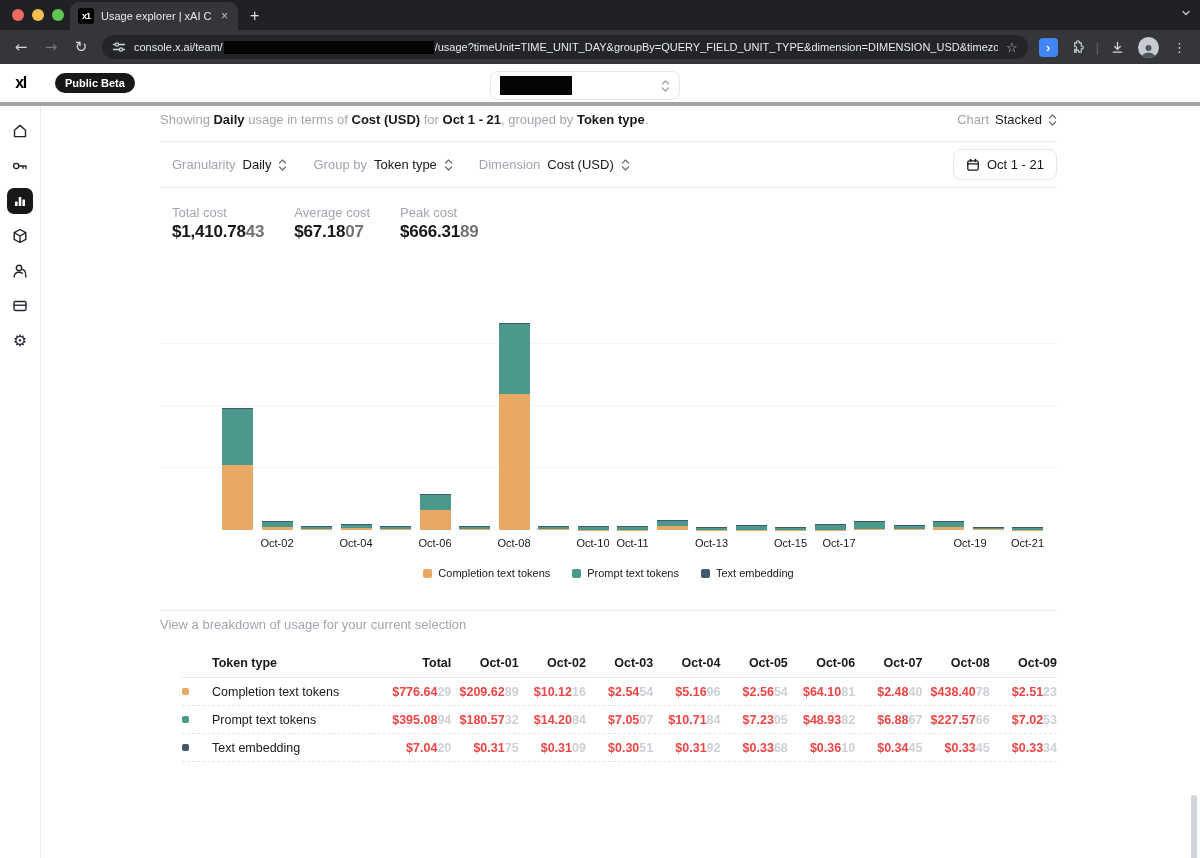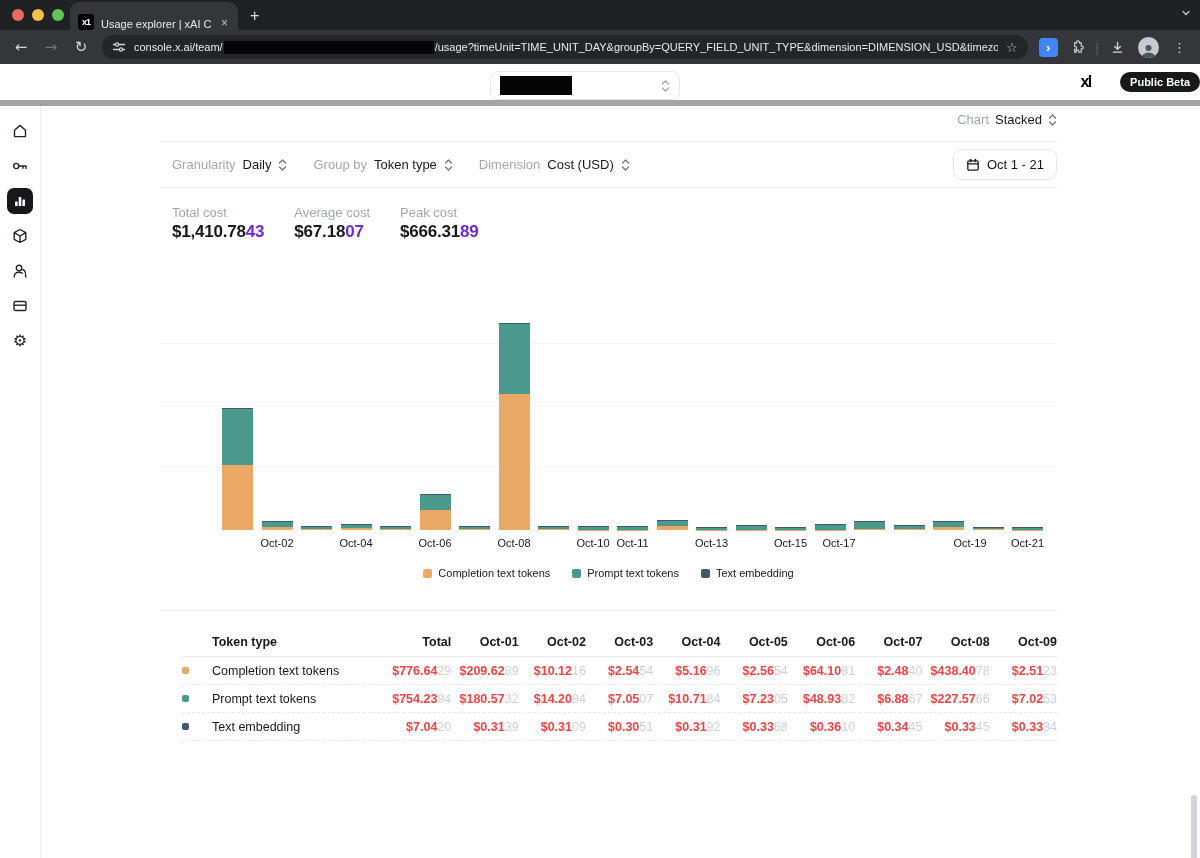--- a/index.html
+++ b/index.html
@@ -4,21 +4,21 @@
 <style>
   * { margin:0; padding:0; box-sizing:border-box; }
   html,body { width:1200px; height:858px; overflow:hidden; background:#fff;
     font-family:"Liberation Sans","DejaVu Sans",sans-serif; }
 
   
   .tabbar { height:30px; background:#202124; display:flex; align-items:flex-end; position:relative; }
   .lights { display:flex; gap:8px; align-items:center; height:30px; padding:0 12px 0 12px; position:absolute; top:0; left:0; }
   .light { width:12px; height:12px; border-radius:50%; }
   .tab { margin-left:70px; width:168px; height:28px; background:#35363a; border-radius:9px 9px 0 0;
-    display:flex; align-items:flex-end; gap:7px; padding:0 8px; color:#e8eaed; font-size:11px; }
+    display:flex; align-items:center; gap:7px; padding:0 8px; color:#e8eaed; font-size:11px; }
   .tab .fav { width:16px; height:16px; background:#000; border-radius:3px; color:#fff; font-size:9px;
     font-weight:bold; display:flex; align-items:center; justify-content:center; flex:none; letter-spacing:-1px; }
   .tab .ttl { flex:1; white-space:nowrap; overflow:hidden; }
   .tab .x { color:#bdc1c6; font-size:12px; padding:0 2px; }
   .newtab { color:#dfe1e5; font-size:16px; margin:0 0 5px 12px; }
   .tabsearch { position:absolute; right:8px; top:7px; color:#bdc1c6; }
   .toolbar { height:34px; background:#35363a; display:flex; align-items:center; padding:0 8px; gap:4px; }
   .navic { color:#d2d5d9; font-family:"DejaVu Sans",sans-serif; font-size:15px; width:26px; text-align:center; }
   .navic.dis { color:#6e7control075; color:#70747a; }
   .omni { flex:1; height:24px; background:#232528; border-radius:12px; display:flex; align-items:center;
@@ -27,21 +27,21 @@
   .omni .suffix { overflow:hidden; flex:1; }
   .omni .star { margin-left:auto; font-family:"DejaVu Sans",sans-serif; font-size:13px; color:#bdc1c6; flex:none; padding-left:8px; }
   .extblue { width:19px; height:19px; background:#4285f4; border-radius:4px; color:#fff; font-size:13px; font-weight:bold;
     display:flex; align-items:center; justify-content:center; margin:0 3px; }
   .chromeic { color:#d2d5d9; margin:0 5px; display:flex; align-items:center; }
   .sep { color:#5f6368; margin:0 2px; font-size:13px; }
   .cavatar { width:21px; height:21px; border-radius:50%; background:#c7cbd1; overflow:hidden; display:flex; align-items:flex-end; justify-content:center; margin:0 4px; }
   .kebab { color:#d2d5d9; font-family:"DejaVu Sans",sans-serif; font-size:13px; margin:0 6px; }
 
   
-  .apphead { height:42px; background:#fff; border-bottom:6px solid #a3a3a3; display:flex; align-items:center; position:relative;justify-content:flex-end; }
+  .apphead { height:42px; background:#fff; border-bottom:4px solid #a3a3a3; display:flex; align-items:center; position:relative; }
   .applogo { width:41px; text-align:center; font-weight:bold; font-size:16px; letter-spacing:-1.5px; color:#000; }
   .beta { background:#17181a; color:#fff; font-size:11px; font-weight:bold; border-radius:999px; padding:4px 10px; margin-left:14px; }
   .teamsel { position:absolute; left:490px; top:7px; width:190px; height:29px; border:1px solid #e4e6ea; border-radius:8px;
     display:flex; align-items:center; padding:0 9px; background:#fff; }
   .teamsel .redact { width:72px; height:19px; background:#050505; }
   .teamsel .ud { margin-left:auto; }
   .headnav { margin-left:auto; display:flex; align-items:center; gap:26px; padding-right:14px; color:#3f4249; font-size:13px; }
   .avatar { width:27px; height:27px; border-radius:50%; background:#cdd2d8; overflow:hidden; display:flex; align-items:flex-end; justify-content:center; }
 
   
@@ -62,21 +62,21 @@
     display:flex; align-items:center; padding:0 0 0 12px; font-size:13px; }
   .fgroup { display:flex; align-items:center; gap:7px; margin-right:26px; }
   .fgroup .lab { color:#a1a6ae; }
   .fgroup .val { color:#17181a; font-weight:500; }
   .datebtn { margin-left:auto; border:1px solid #e4e6ea; border-radius:8px; height:31px; display:flex; align-items:center;
     gap:7px; padding:0 12px; font-size:13px; font-weight:500; color:#17181a; background:#fff; }
 
   .stats { margin-top:17px; display:flex; gap:30px; padding-left:12px; }
   .stat .lab { font-size:13px; color:#a1a6ae; }
   .stat .val { margin-top:2px; font-size:17px; font-weight:bold; color:#17181a; letter-spacing:-.2px; }
-  .stat .val .fade { color:#6d28d9; }
+  .stat .val .fade { color:#737373; }
 
   
   .plot { position:relative; margin-top:56px; height:232px; }
   .gridline { position:absolute; left:0; right:0; height:1px; background:#f4f5f6; }
   .bar { position:absolute; width:31px; }
   .seg { position:absolute; left:0; right:0; }
   .xaxis { position:relative; height:22px; margin-top:7px; }
   .tick { position:absolute; transform:translateX(-50%); font-size:11px; color:#17181a; white-space:nowrap; }
   .legend { display:flex; justify-content:center; gap:22px; margin-top:8px; }
   .litem { display:flex; align-items:center; gap:6px; font-size:11px; color:#17181a; }
@@ -89,21 +89,21 @@
   
   .tbl { margin-top:17px; padding-left:22px; }
   .trow { display:grid; grid-template-columns:30px 172px repeat(10, 1fr); align-items:center; height:28px; }
   .trow.head { font-weight:bold; font-size:12.5px; color:#17181a; border-bottom:1px solid #e8eaec; height:29px; }
   .trow.datarow { font-size:12.5px; border-bottom:1px dashed #e4e6e9; }
   .tc { text-align:right; white-space:nowrap; }
   .tc.left { text-align:left; }
   .rsw { width:7px; height:7px; border-radius:2px; }
   .tlabel { color:#17181a; }
   .money .m { color:#ef4444; font-weight:600; }
-  .money .f { color:#ccd0d6; font-weight:400; }
+  .money .f { color:#ccd0d6; font-weight:700; }
 
   .scrollthumb { position:fixed; right:3px; top:795px; width:6px; height:120px; border-radius:3px; background:#c9ccd1; opacity:.85; }
   svg { display:block; }
 </style>
 </head>
 <body>
 
 <div class="tabbar">
   <div class="lights">
     <div class="light" style="background:#ed6a5e"></div>
@@ -219,20 +219,21 @@
 
     </div>
     <div class="sbi">
       <span class="g">⚙</span>
     </div>
   </div>
 
   <div class="main">
 
     <div class="subrow">
+      <span id="subtitle"><span>Showing </span><b>Daily</b><span> usage in terms of </span><b>Cost (USD)</b><span> for </span><b>Oct 1 - 21</b><span>, grouped by </span><b>Token type</b><span>.</span></span>
       <span class="chartsel">
         <span>Chart</span>
         <span class="val">Stacked</span>
         <svg width="9" height="14" viewBox="0 0 9 14" fill="none" stroke="#6b7280" stroke-width="1.3" stroke-linecap="round" stroke-linejoin="round">
             <path d="M1.5 5 L4.5 2 L7.5 5 M1.5 9 L4.5 12 L7.5 9"></path>
           </svg>
       </span>
     </div>
 
     <div class="filterbar">
@@ -416,20 +417,21 @@
           <span>Prompt text tokens</span>
         </div>
         <div class="litem">
           <span class="lsw" style="background: rgb(66, 88, 107);"></span>
           <span>Text embedding</span>
         </div>
       </div>
 
     <div class="divider"></div>
 
+    <div class="bdsub">View a breakdown of usage for your current selection</div>
 
     <div class="tbl" id="tbl">
         <div class="trow head">
           <div></div>
           <div class="tc left">Token type</div>
           <div class="tc">Total</div>
           <div class="tc">Oct-01</div>
           <div class="tc">Oct-02</div>
           <div class="tc">Oct-03</div>
           <div class="tc">Oct-04</div>
@@ -453,38 +455,38 @@
           <div class="tc money"><span class="m">$64.10</span><span class="f">81</span></div>
           <div class="tc money"><span class="m">$2.48</span><span class="f">40</span></div>
           <div class="tc money"><span class="m">$438.40</span><span class="f">78</span></div>
           <div class="tc money"><span class="m">$2.51</span><span class="f">23</span></div>
         </div>
         <div class="trow datarow">
           <div>
             <div class="rsw" style="background: rgb(74, 153, 140);"></div>
           </div>
           <div class="tc left tlabel">Prompt text tokens</div>
-          <div class="tc money"><span class="m">$754.23</span><span class="f">94</span></div>
+          <div class="tc money"><span class="m">$395.08</span><span class="f">94</span></div>
           <div class="tc money"><span class="m">$180.57</span><span class="f">32</span></div>
           <div class="tc money"><span class="m">$14.20</span><span class="f">84</span></div>
           <div class="tc money"><span class="m">$7.05</span><span class="f">07</span></div>
           <div class="tc money"><span class="m">$10.71</span><span class="f">84</span></div>
           <div class="tc money"><span class="m">$7.23</span><span class="f">05</span></div>
           <div class="tc money"><span class="m">$48.93</span><span class="f">82</span></div>
           <div class="tc money"><span class="m">$6.88</span><span class="f">67</span></div>
           <div class="tc money"><span class="m">$227.57</span><span class="f">66</span></div>
           <div class="tc money"><span class="m">$7.02</span><span class="f">53</span></div>
         </div>
         <div class="trow datarow">
           <div>
             <div class="rsw" style="background: rgb(66, 88, 107);"></div>
           </div>
           <div class="tc left tlabel">Text embedding</div>
           <div class="tc money"><span class="m">$7.04</span><span class="f">20</span></div>
-          <div class="tc money"><span class="m">$0.31</span><span class="f">39</span></div>
+          <div class="tc money"><span class="m">$0.31</span><span class="f">75</span></div>
           <div class="tc money"><span class="m">$0.31</span><span class="f">09</span></div>
           <div class="tc money"><span class="m">$0.30</span><span class="f">51</span></div>
           <div class="tc money"><span class="m">$0.31</span><span class="f">92</span></div>
           <div class="tc money"><span class="m">$0.33</span><span class="f">68</span></div>
           <div class="tc money"><span class="m">$0.36</span><span class="f">10</span></div>
           <div class="tc money"><span class="m">$0.34</span><span class="f">45</span></div>
           <div class="tc money"><span class="m">$0.33</span><span class="f">45</span></div>
           <div class="tc money"><span class="m">$0.33</span><span class="f">34</span></div>
         </div>
       </div>

